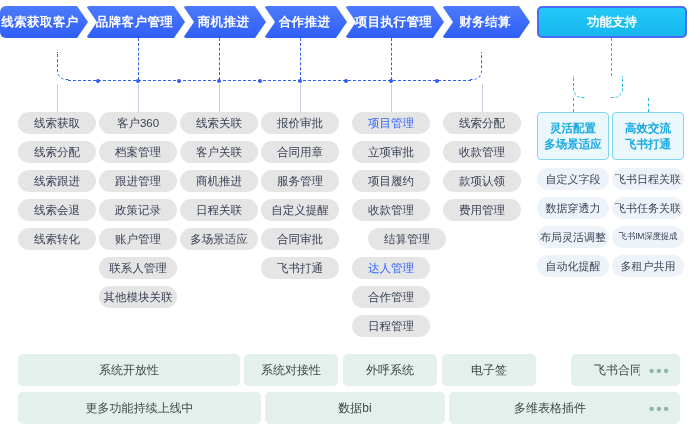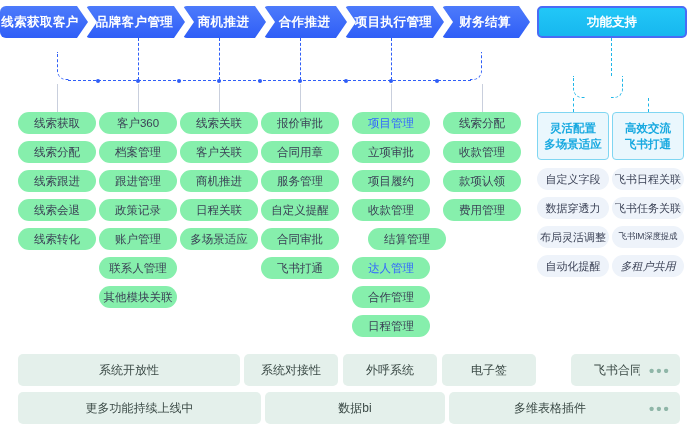--- a/index.html
+++ b/index.html
@@ -54,21 +54,21 @@
   }
   .cyan-corner-r {
     border-right:1.6px dashed #1fb6e8; border-bottom:1.6px dashed #1fb6e8;
     border-bottom-right-radius:9px; width:12px; height:22px;
   }
   .dot { position:absolute; width:4px; height:4px; border-radius:50%; background:#2f5ef7; }
 
   
   .chip {
     position:absolute; height:22px;
-    background:#86efac; border-radius:11px;
+    background:#e5e5e5; border-radius:11px;
     color:#3b4256; font-size:11.5px;
     display:flex; align-items:center; justify-content:center;
     white-space:nowrap;
   }
   .chip.hl { color:#3366ff; }
 
   
   .fcard {
     position:absolute; width:72px; height:48px;
     background:#eaf7fd; border:1px solid #7fd6f2; border-radius:4px;
@@ -155,21 +155,21 @@
       </div>
     </div>
   <div id="support-chips">
       <div class="fchip" style="left: 537px; top: 168px;">自定义字段</div>
       <div class="fchip" style="left: 537px; top: 197px;">数据穿透力</div>
       <div class="fchip" style="left: 537px; top: 226px;">布局灵活调整</div>
       <div class="fchip" style="left: 537px; top: 255px;">自动化提醒</div>
       <div class="fchip" style="left: 612px; top: 168px;">飞书日程关联</div>
       <div class="fchip" style="left: 612px; top: 197px;">飞书任务关联</div>
       <div class="fchip tiny" style="left: 612px; top: 226px;">飞书IM深度提成</div>
-      <div class="fchip" style="left: 612px; top: 255px; font-style: italic;">多租户共用</div>
+      <div class="fchip" style="left: 612px; top: 255px;">多租户共用</div>
     </div>
 
   <div id="columns">
       <div class="chip" style="left: 18px; width: 78px; top: 112px;">线索获取</div>
       <div class="chip" style="left: 18px; width: 78px; top: 141px;">线索分配</div>
       <div class="chip" style="left: 18px; width: 78px; top: 170px;">线索跟进</div>
       <div class="chip" style="left: 18px; width: 78px; top: 199px;">线索会退</div>
       <div class="chip" style="left: 18px; width: 78px; top: 228px;">线索转化</div>
       <div class="chip" style="left: 99px; width: 78px; top: 112px;">客户360</div>
       <div class="chip" style="left: 99px; width: 78px; top: 141px;">档案管理</div>

